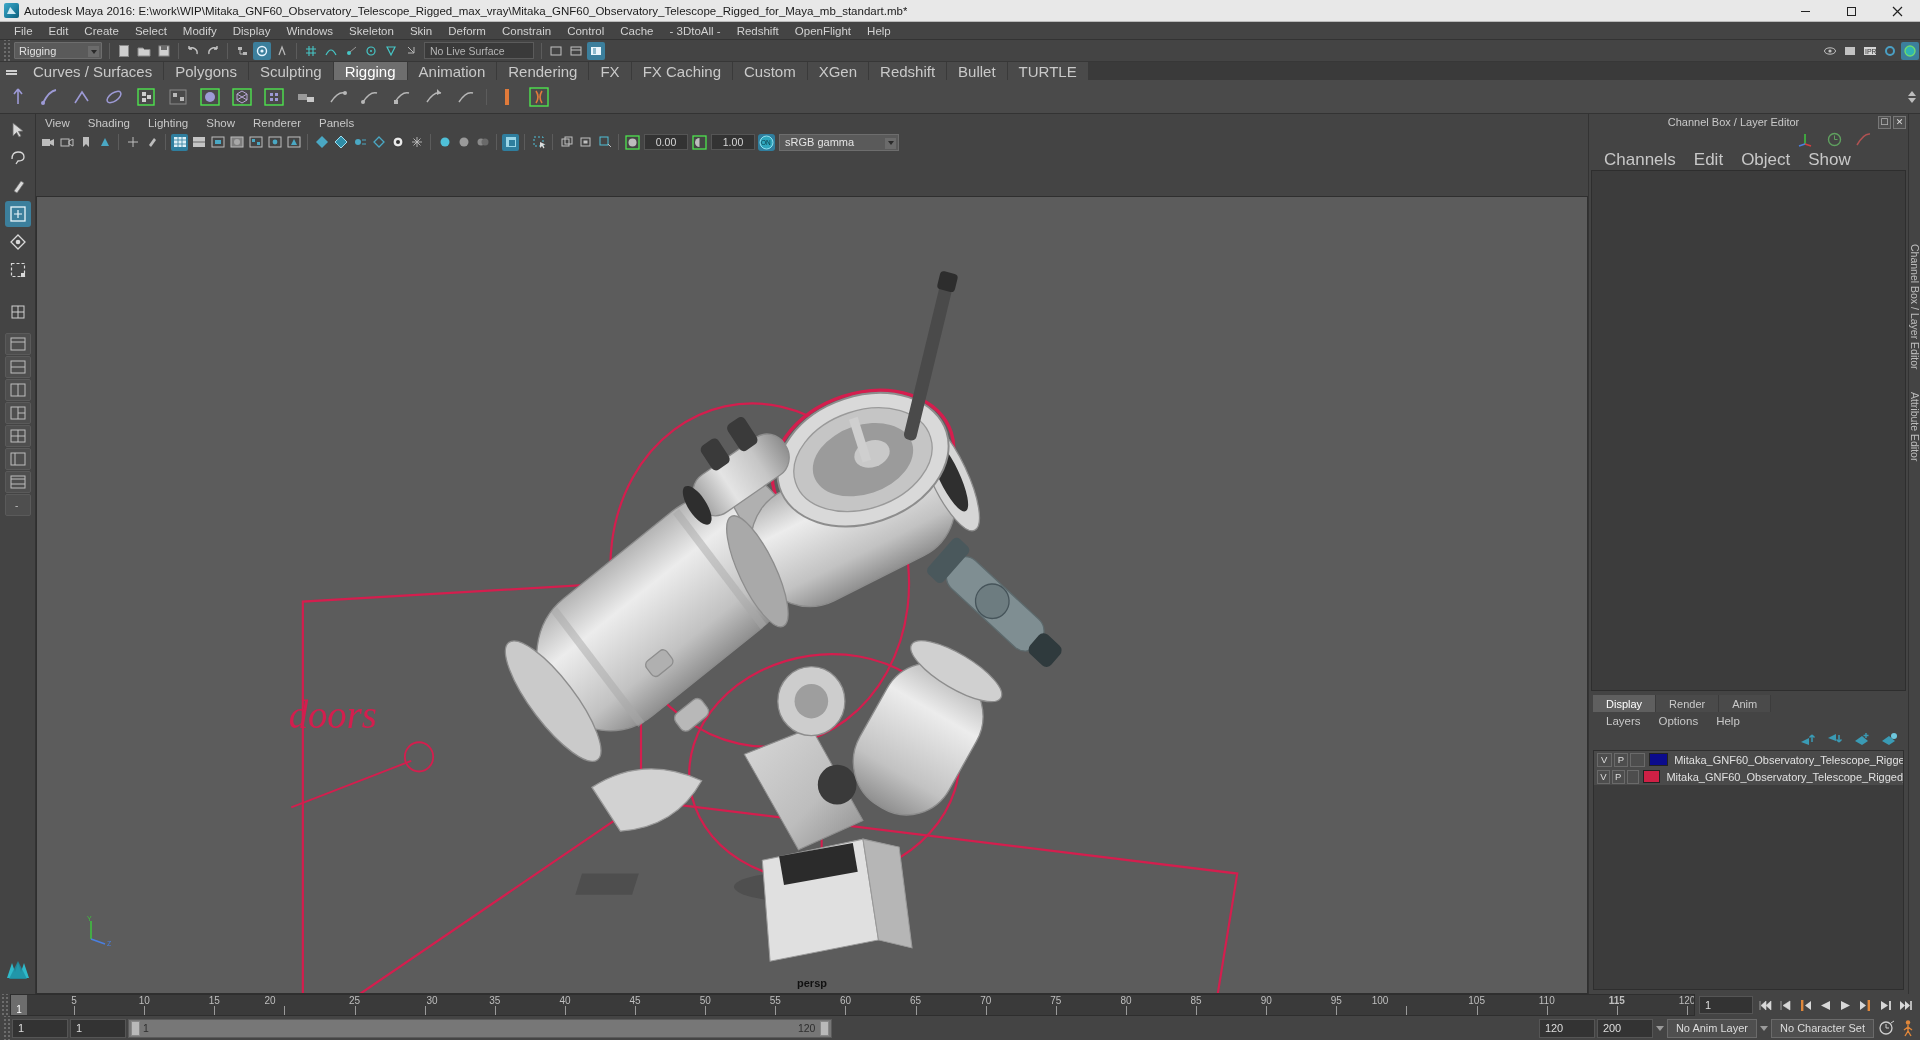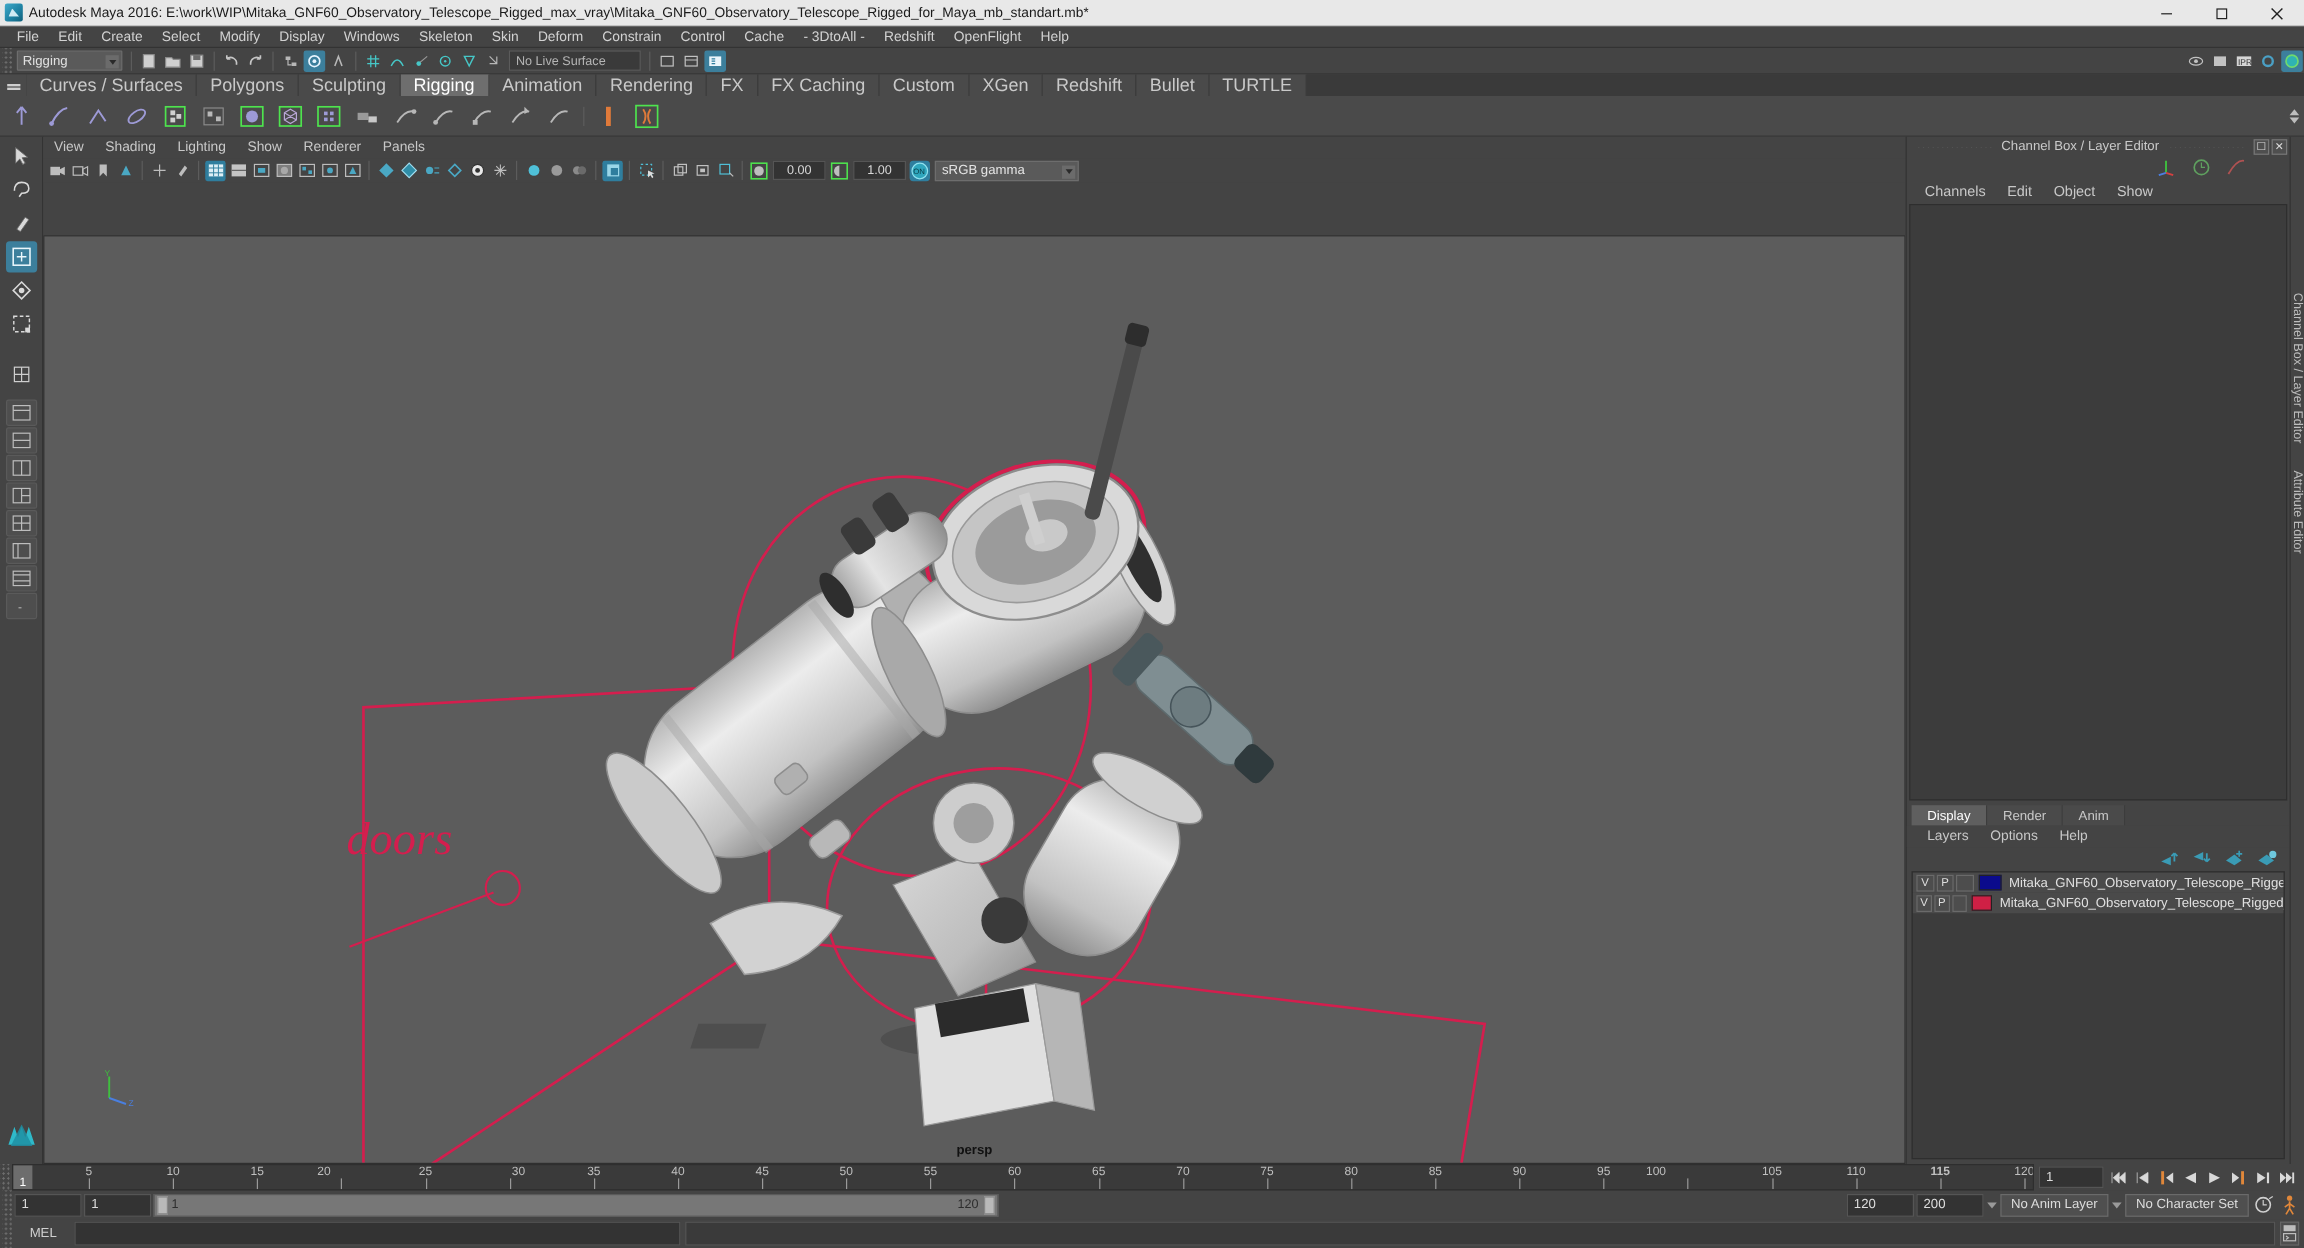--- a/index.html
+++ b/index.html
@@ -129,21 +129,21 @@
   .rightpanel{ width:320px;flex:0 0 320px;background:#444;display:flex;flex-direction:column;
                border-left:1px solid #333;}
   .rp-title{height:16px;display:flex;align-items:center;justify-content:center;position:relative;font-size:11px;color:#c9c9c9;}
   .rp-title .dots{flex:1 1 auto;height:1px;background-image:radial-gradient(#6d6d6d 1px,transparent 1px);
                   background-size:4px 4px;margin:0 8px;}
   .rp-title .ttl{white-space:nowrap;}
   .rp-title .btns{display:flex;gap:2px;margin-right:2px;}
   .rp-title .btns div{width:13px;height:13px;border:1px solid #777;background:#4f4f4f;color:#ddd;
       font-size:9px;display:flex;align-items:center;justify-content:center;}
   .rp-icons{height:22px;display:flex;align-items:center;justify-content:flex-end;padding-right:36px;gap:12px;}
-  .cb-menu{height:18px;display:flex;align-items:flex-start;font-size:12px;padding-left:6px;}
+  .cb-menu{height:18px;display:flex;align-items:flex-end;font-size:17px;padding-left:6px;}
   .cb-menu .cmi{padding:0 9px;}
   .cb-body{flex:1 1 auto;background:#3c3c3c;border:1px solid #2e2e2e;margin:0 2px;min-height:0;}
   .le-tabs{height:17px;display:flex;align-items:stretch;margin-top:4px;padding-left:4px;}
   .le-tab{padding:0 13px;display:flex;align-items:center;font-size:11px;background:#4a4a4a;
           border-right:1px solid #3c3c3c;color:#c9c9c9;}
   .le-tab.active{background:#5f5f5f;color:#fff;}
   .le-menu{height:18px;display:flex;align-items:center;font-size:11.5px;padding-left:8px;background:#444;}
   .le-menu .lmi{padding:0 9px;}
   .le-toolrow{height:20px;display:flex;align-items:center;justify-content:flex-end;padding-right:10px;gap:10px;}
   .le-list{flex:0 0 240px;background:#3c3c3c;border:1px solid #2e2e2e;margin:0 4px 4px 4px;overflow:hidden;}
@@ -1161,28 +1161,15 @@
         </svg>
     </div>
     <div class="rb-icon">
       <svg width="18" height="18">
           <circle cx="9" cy="3.5" r="2.2" fill="#e0873a"></circle>
           <path d="M9 6 v6 M9 8 l-4 3 M9 8 l4 3 M9 12 l-3 5 M9 12 l3 5" stroke="#e0873a" stroke-width="1.4" fill="none"></path>
         </svg>
     </div>
   </div>
 
-  <div class="cmdline">
-    <div class="gripdots"></div>
-    <div class="cmd-mel">MEL</div>
-    <div class="cmd-in"></div>
-    <div class="cmd-out"></div>
-    <div class="cmd-btn">
-      <svg width="12" height="16">
-          <rect x="1" y="1" width="10" height="5" fill="#bdbdbd"></rect>
-          <rect x="1" y="8" width="10" height="6" fill="none" stroke="#bdbdbd"></rect>
-          <path d="M3 10 l2 1.5 l-2 1.5" stroke="#bdbdbd" fill="none"></path>
-        </svg>
-    </div>
-  </div>
 
 
 </div>
 
 </body></html>

